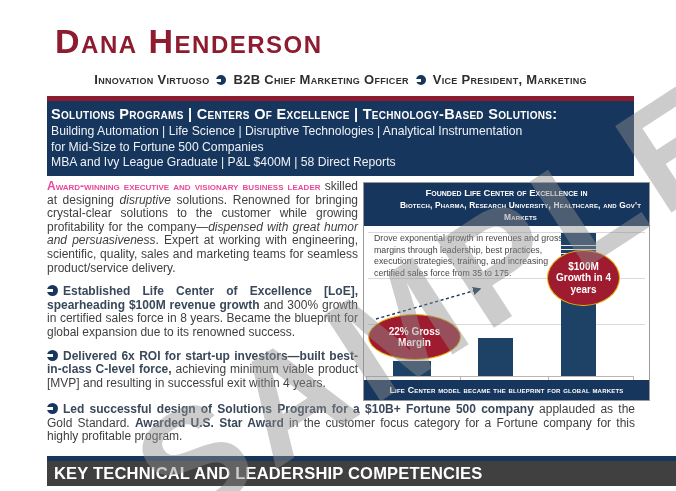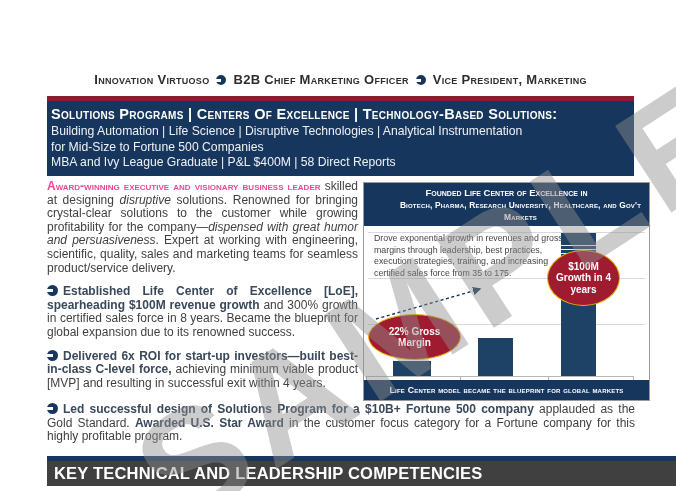--- a/index.html
+++ b/index.html
@@ -73,20 +73,21 @@
              font-size:150px;font-weight:bold;letter-spacing:10px;color:#8f8f8f;opacity:.45;
              transform:rotate(-33deg);transform-origin:center;pointer-events:none;z-index:50;}
 </style>
 </head>
 <body>
 
 <div class="page">
 
   <div class="watermark">SAMPLE</div>
 
+  <h1 class="name">Dana Henderson</h1>
 
   <div class="tagline">
     <span>Innovation Virtuoso</span><span class="orb"></span><span>B2B Chief Marketing Officer</span><span class="orb"></span><span>Vice President, Marketing</span>
   </div>
 
   <div class="red-rule"></div>
 
   <div class="navy-banner">
     <div class="b1">Solutions Programs | Centers Of Excellence | Technology-Based Solutions:</div>
     <div class="b2">Building Automation | Life Science | Disruptive Technologies | Analytical Instrumentation</div>

